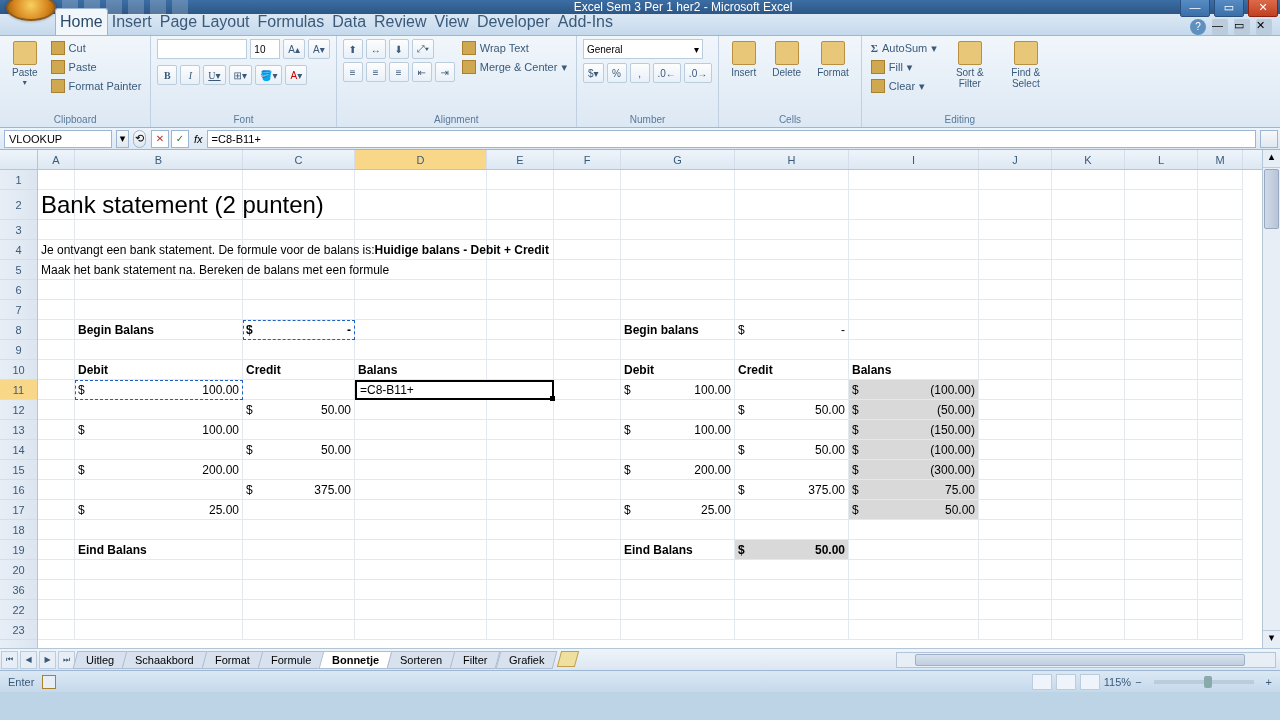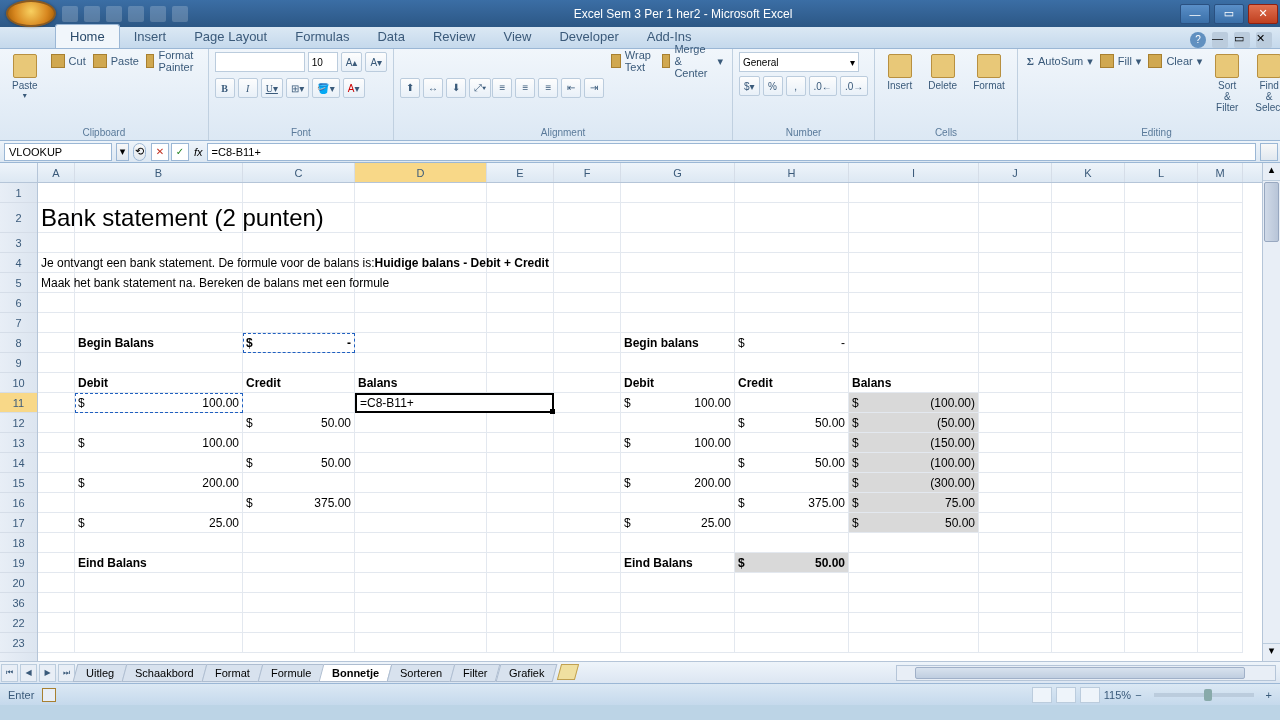--- a/index.html
+++ b/index.html
@@ -1,51 +1,51 @@
 <!DOCTYPE html>
 <html><head>
 <meta charset="utf-8">
 <style>
 * { margin: 0; padding: 0; box-sizing: border-box; font-family: "Segoe UI", Tahoma, sans-serif; }
 body { width: 1280px; height: 720px; background: #bcd4e6; overflow: hidden; font-size: 11px; }
 
 
-.titlebar { height: 27px; background: linear-gradient(#3b6ea5, #2c5785); display: flex; align-items: center; color: white; }
+.titlebar { height: 14px; background: linear-gradient(#3b6ea5, #2c5785); display: flex; align-items: center; color: white; }
 .office-btn { width: 50px; height: 27px; background: radial-gradient(circle at 50% 40%, #f8d060, #d88820 60%, #a05800); border-radius: 50%; margin: 0 6px; border: 2px solid #8a5a20; box-shadow: 0 0 3px rgba(0,0,0,.4); }
 .qat { display: flex; gap: 6px; align-items: center; }
 .qat-icon { width: 16px; height: 16px; background: rgba(255,255,255,.2); border-radius: 2px; }
 .title-text { flex: 1; text-align: center; font-size: 12px; }
 .win-controls { display: flex; }
 .win-btn { width: 30px; height: 20px; margin: 3px 2px; background: linear-gradient(#5a8fc8,#3a6fa8); border: 1px solid #2a5080; border-radius: 2px; display: flex; align-items: center; justify-content: center; color: white; }
 .win-btn.close { background: linear-gradient(#e07050,#c04020); border-color: #902010; }
 
 
 .tabs { height: 22px; background: linear-gradient(#dbe8f4,#c5d9ec); display: flex; align-items: flex-end; padding-left: 55px; border-bottom: 1px solid #9bb7d5; }
-.tab { padding: 4px 14px; font-size: 13px; color: #3b5a7a; cursor: pointer; }
+.tab { padding: 4px 4px; font-size: 16px; color: #3b5a7a; cursor: pointer; }
 .tab.active { background: #f1f6fb; border: 1px solid #9bb7d5; border-bottom: none; border-radius: 3px 3px 0 0; color: #2a4a6a; }
 .ribbon-help { margin-left: auto; display: flex; gap: 6px; padding-right: 8px; }
 .help-icon { width: 16px; height: 16px; background: #6090c0; border-radius: 50%; color: white; text-align: center; line-height: 16px; font-size: 10px; }
 
 
 .ribbon { height: 92px; background: linear-gradient(#f1f6fb,#dce8f4); display: flex; border-bottom: 1px solid #9bb7d5; }
 .group { border-right: 1px solid #c0d0e0; padding: 3px 6px 0; display: flex; flex-direction: column; position: relative; }
 .group-label { text-align: center; font-size: 10px; color: #5a7a9a; margin-top: auto; padding: 2px 0; position: relative; }
 .group-content { display: flex; gap: 4px; flex: 1; }
 .big-btn { display: flex; flex-direction: column; align-items: center; padding: 2px 6px; font-size: 10px; color: #3a5a7a; }
 .big-icon { width: 24px; height: 24px; background: #e8c878; border: 1px solid #b89040; margin-bottom: 2px; border-radius: 2px; }
 .sm-row { display: flex; gap: 3px; align-items: center; margin-bottom: 2px; }
 .sm-btn { height: 20px; min-width: 20px; border: 1px solid #bcd; background: linear-gradient(#fdfdfd,#e8f0f8); border-radius: 2px; display: flex; align-items: center; justify-content: center; font-size: 10px; color: #3a5a7a; padding: 0 4px; }
 .sm-btn.b { font-weight: bold; font-family: serif; }
 .sm-btn.i { font-style: italic; font-family: serif; }
 .sm-btn.u { text-decoration: underline; font-family: serif; }
 .font-combo { width: 90px; height: 20px; border: 1px solid #bcd; background: white; font-size: 10px; padding: 0 3px; }
 .size-combo { width: 30px; height: 20px; border: 1px solid #bcd; background: white; font-size: 10px; padding: 0 3px; }
 .label-btn { height: 18px; display: flex; align-items: center; gap: 4px; font-size: 11px; color: #3a5a7a; padding: 0 3px; }
 .mini-icon { width: 14px; height: 14px; background: #d0a850; border: 1px solid #a88030; }
-.edit-col { display: flex; flex-direction: row; gap: 1px; }
+.edit-col { display: flex; flex-direction: column; gap: 1px; }
 .number-combo { width: 120px; height: 20px; border: 1px solid #bcd; background: white; font-size: 10px; padding: 0 3px; display: flex; align-items: center; }
 .styles-gallery { display: flex; gap: 6px; }
 
 
 .formula-row { height: 22px; background: linear-gradient(#eef4fa,#dde8f3); display: flex; align-items: center; border-bottom: 1px solid #9bb7d5; }
 .name-box { width: 108px; height: 18px; background: white; border: 1px solid #9bb7d5; margin: 0 4px; font-size: 11px; padding: 0 4px; display: flex; align-items: center; }
 .name-dd { width: 13px; height: 18px; border: 1px solid #9bb7d5; background: linear-gradient(#f8f8f8,#e0e8f0); margin-right: 4px; display: flex; align-items: center; justify-content: center; }
 .fx-btn { width: 18px; height: 18px; border: 1px solid #9bb7d5; background: white; margin: 0 1px; display: flex; align-items: center; justify-content: center; font-size: 10px; color: #555; }
 .fx-btn.cancel { color: #c03020; }
 .fx-btn.enter { color: #208020; }

